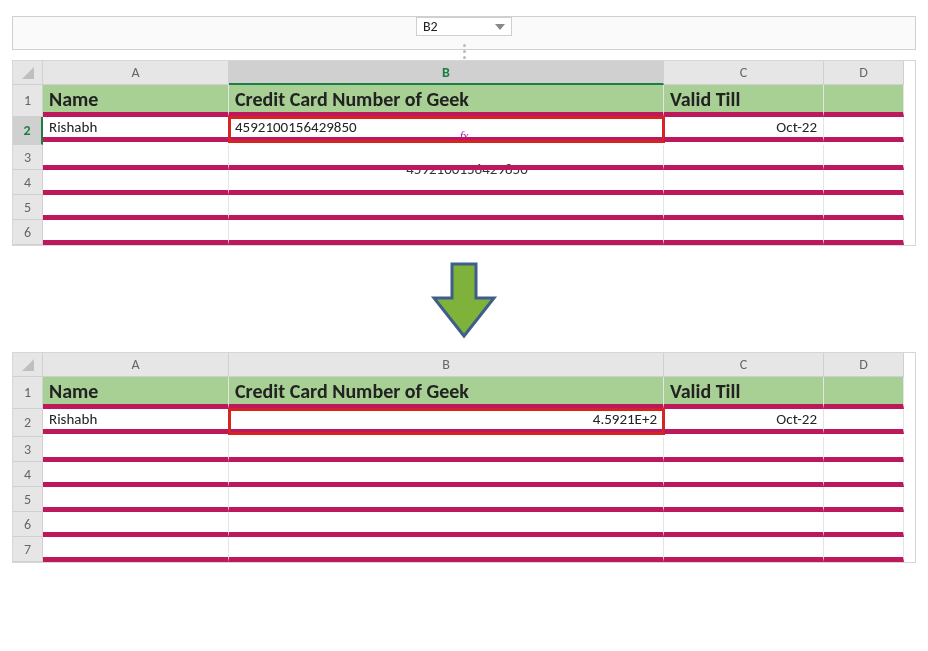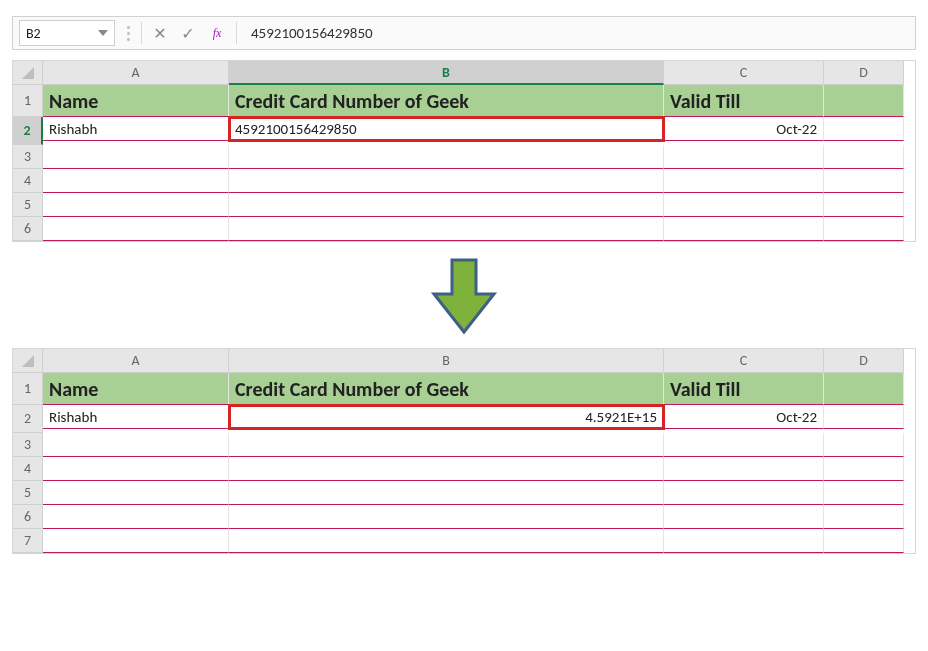--- a/index.html
+++ b/index.html
@@ -1,37 +1,37 @@
 <!DOCTYPE html>
 <html><head>
 <meta charset="utf-8">
 <style>
   * { box-sizing: border-box; margin: 0; padding: 0; }
   html, body { width: 928px; height: 651px; font-family: Calibri, Arial, sans-serif; background: #fff; color: #222; }
   .wrap { padding: 16px 12px; }
   
-  .fbar { display: flex; align-items: center; gap: 8px; border: 1px solid #d0d0d0; background: #fafafa; height: 34px; padding: 0 6px; margin-bottom: 10px; }
+  .fbar { display: flex; align-items: center; gap: 8px; border: 1px solid #d0d0d0; background: #fafafa; height: 34px; padding: 0 6px; margin-bottom: 10px; flex-direction: column; }
   .namebox { width: 96px; height: 26px; border: 1px solid #cfcfcf; background: #fff; display: flex; align-items: center; padding: 0 6px; font-size: 14px; }
   .namebox .dd { margin-left: auto; border-left: 5px solid transparent; border-right: 5px solid transparent; border-top: 6px solid #888; }
   .vdots { width: 10px; height: 26px; display: flex; flex-direction: column; justify-content: center; align-items: center; gap: 3px; }
   .vdots span { width: 3px; height: 3px; background: #bbb; border-radius: 50%; }
   .fbar .ico { color: #888; font-size: 16px; width: 20px; text-align: center; }
   .fbar .fx { font-style: italic; font-family: "Times New Roman", serif; color: #a21caf; font-size: 12px; width: 22px; text-align: center; }
   .sep { width: 1px; height: 22px; background: #d9d9d9; }
   .fvalue { flex: 1; font-size: 15px; color: #333; padding-left: 6px; }
   
   .grid { border: 1px solid #d6d6d6; background: #fff; overflow: hidden; }
   .corner, .colhdr, .rowhdr { background: #e6e6e6; color: #666; font-size: 14px; display: flex; align-items: center; justify-content: center; border-right: 1px solid #d0d0d0; border-bottom: 1px solid #d0d0d0; }
   .colrow { display: grid; }
   .colhdr { height: 24px; }
   .colhdr.sel { background: #d0d0d0; border-bottom: 2px solid #1b7f44; color: #1b7f44; font-weight: 600; }
   .rowhdr { width: 30px; font-size: 14px; }
   .rowhdr.sel { background: #d0d0d0; border-right: 2px solid #1b7f44; color: #1b7f44; font-weight: 600; }
   .row { display: grid; }
-  .cell { border-right: 1px solid #e5e5e5; border-bottom: 1px solid #be185d; display: flex; align-items: center; padding: 10px 6px; font-size: 15px; height: 24px; }
+  .cell { border-right: 1px solid #e5e5e5; border-bottom: 5px solid #be185d; display: flex; align-items: center; padding: 10px 6px; font-size: 15px; height: 24px; }
   .hdrline .cell { background: #a8cf94; font-weight: 700; font-size: 20px; height: 32px; }
   .right { justify-content: flex-end; text-align: center; }
   .grid1 .colrow, .grid1 .row { grid-template-columns: 30px 186px 435px 160px 80px; }
   .grid2 .colrow, .grid2 .row { grid-template-columns: 30px 186px 435px 160px 80px; }
   .active { outline: 2px solid #1b7f44; outline-offset: -2px; }
   .redbox { outline: 3px solid #d62323; outline-offset: -2px; }
   .taller .cell { height: 24px; }
   .arrowwrap { display: flex; justify-content: center; margin: 12px 0 10px; }
 </style>
 </head>
@@ -134,21 +134,21 @@
     <div class="row hdrline">
       <div class="rowhdr" style="height:32px">1</div>
       <div class="cell">Name</div>
       <div class="cell">Credit Card Number of Geek</div>
       <div class="cell">Valid Till</div>
       <div class="cell"></div>
     </div>
     <div class="row taller">
       <div class="rowhdr" style="height:28px">2</div>
       <div class="cell">Rishabh</div>
-      <div class="cell right redbox">4.5921E+15</div>
+      <div class="cell right redbox">4.5921E+2</div>
       <div class="cell right">Oct-22</div>
       <div class="cell"></div>
     </div>
     <div class="row">
       <div class="rowhdr">3</div>
       <div class="cell"></div>
         <div class="cell"></div>
         <div class="cell"></div>
         <div class="cell"></div>
     </div>

